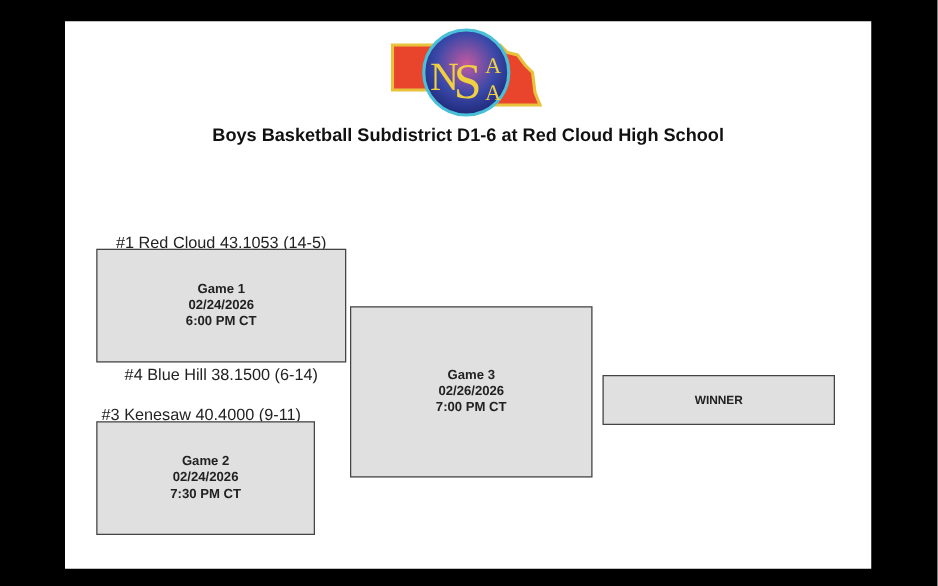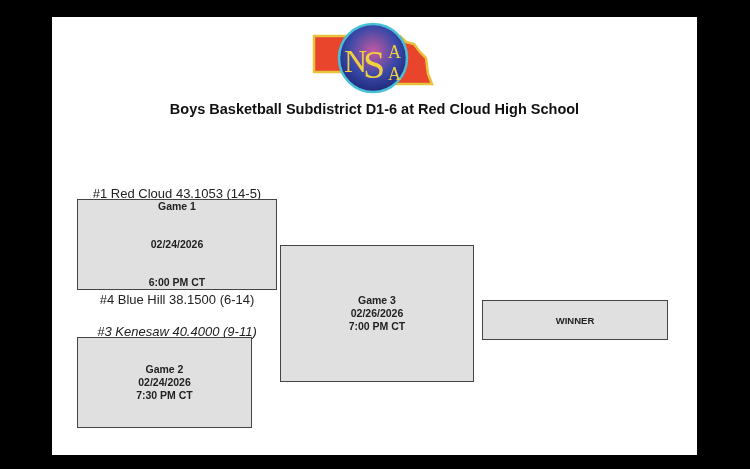--- a/index.html
+++ b/index.html
@@ -45,28 +45,28 @@
     <circle cx="63" cy="36" r="34" fill="url(#g)" stroke="#49c0d8" stroke-width="2.5"></circle>
     <text x="34" y="50" font-family="Liberation Serif, serif" font-size="32" fill="#f0d040">N</text>
     <text x="53" y="56" font-family="Liberation Serif, serif" font-size="40" fill="#f0d040">S</text>
     <text x="78" y="36" font-family="Liberation Serif, serif" font-size="18" fill="#f0d040">A</text>
     <text x="78" y="58" font-family="Liberation Serif, serif" font-size="18" fill="#f0d040">A</text>
   </svg>
 
   <div class="abs title">Boys Basketball Subdistrict D1-6 at Red Cloud High School</div>
 
   <div class="abs team" style="left:25px; top:169px;">#1 Red Cloud 43.1053 (14-5)</div>
-  <div class="abs box" style="left:25px; top:182px; width:200px; height:91px;justify-content:space-between;">
+  <div class="abs box" style="left:25px; top:182px; width:200px; height:91px;">
     <div>Game 1</div>
     <div>02/24/2026</div>
     <div>6:00 PM CT</div>
   </div>
   <div class="abs team" style="left:25px; top:275px;">#4 Blue Hill 38.1500 (6-14)</div>
 
-  <div class="abs team" style="left:25px; top:307px;font-style:italic;">#3 Kenesaw 40.4000 (9-11)</div>
+  <div class="abs team" style="left:9px; top:307px;">#3 Kenesaw 40.4000 (9-11)</div>
   <div class="abs box" style="left:25px; top:320px; width:175px; height:91px;">
     <div>Game 2</div>
     <div>02/24/2026</div>
     <div>7:30 PM CT</div>
   </div>
 
   <div class="abs box" style="left:228px; top:228px; width:194px; height:137px;">
     <div>Game 3</div>
     <div>02/26/2026</div>
     <div>7:00 PM CT</div>

